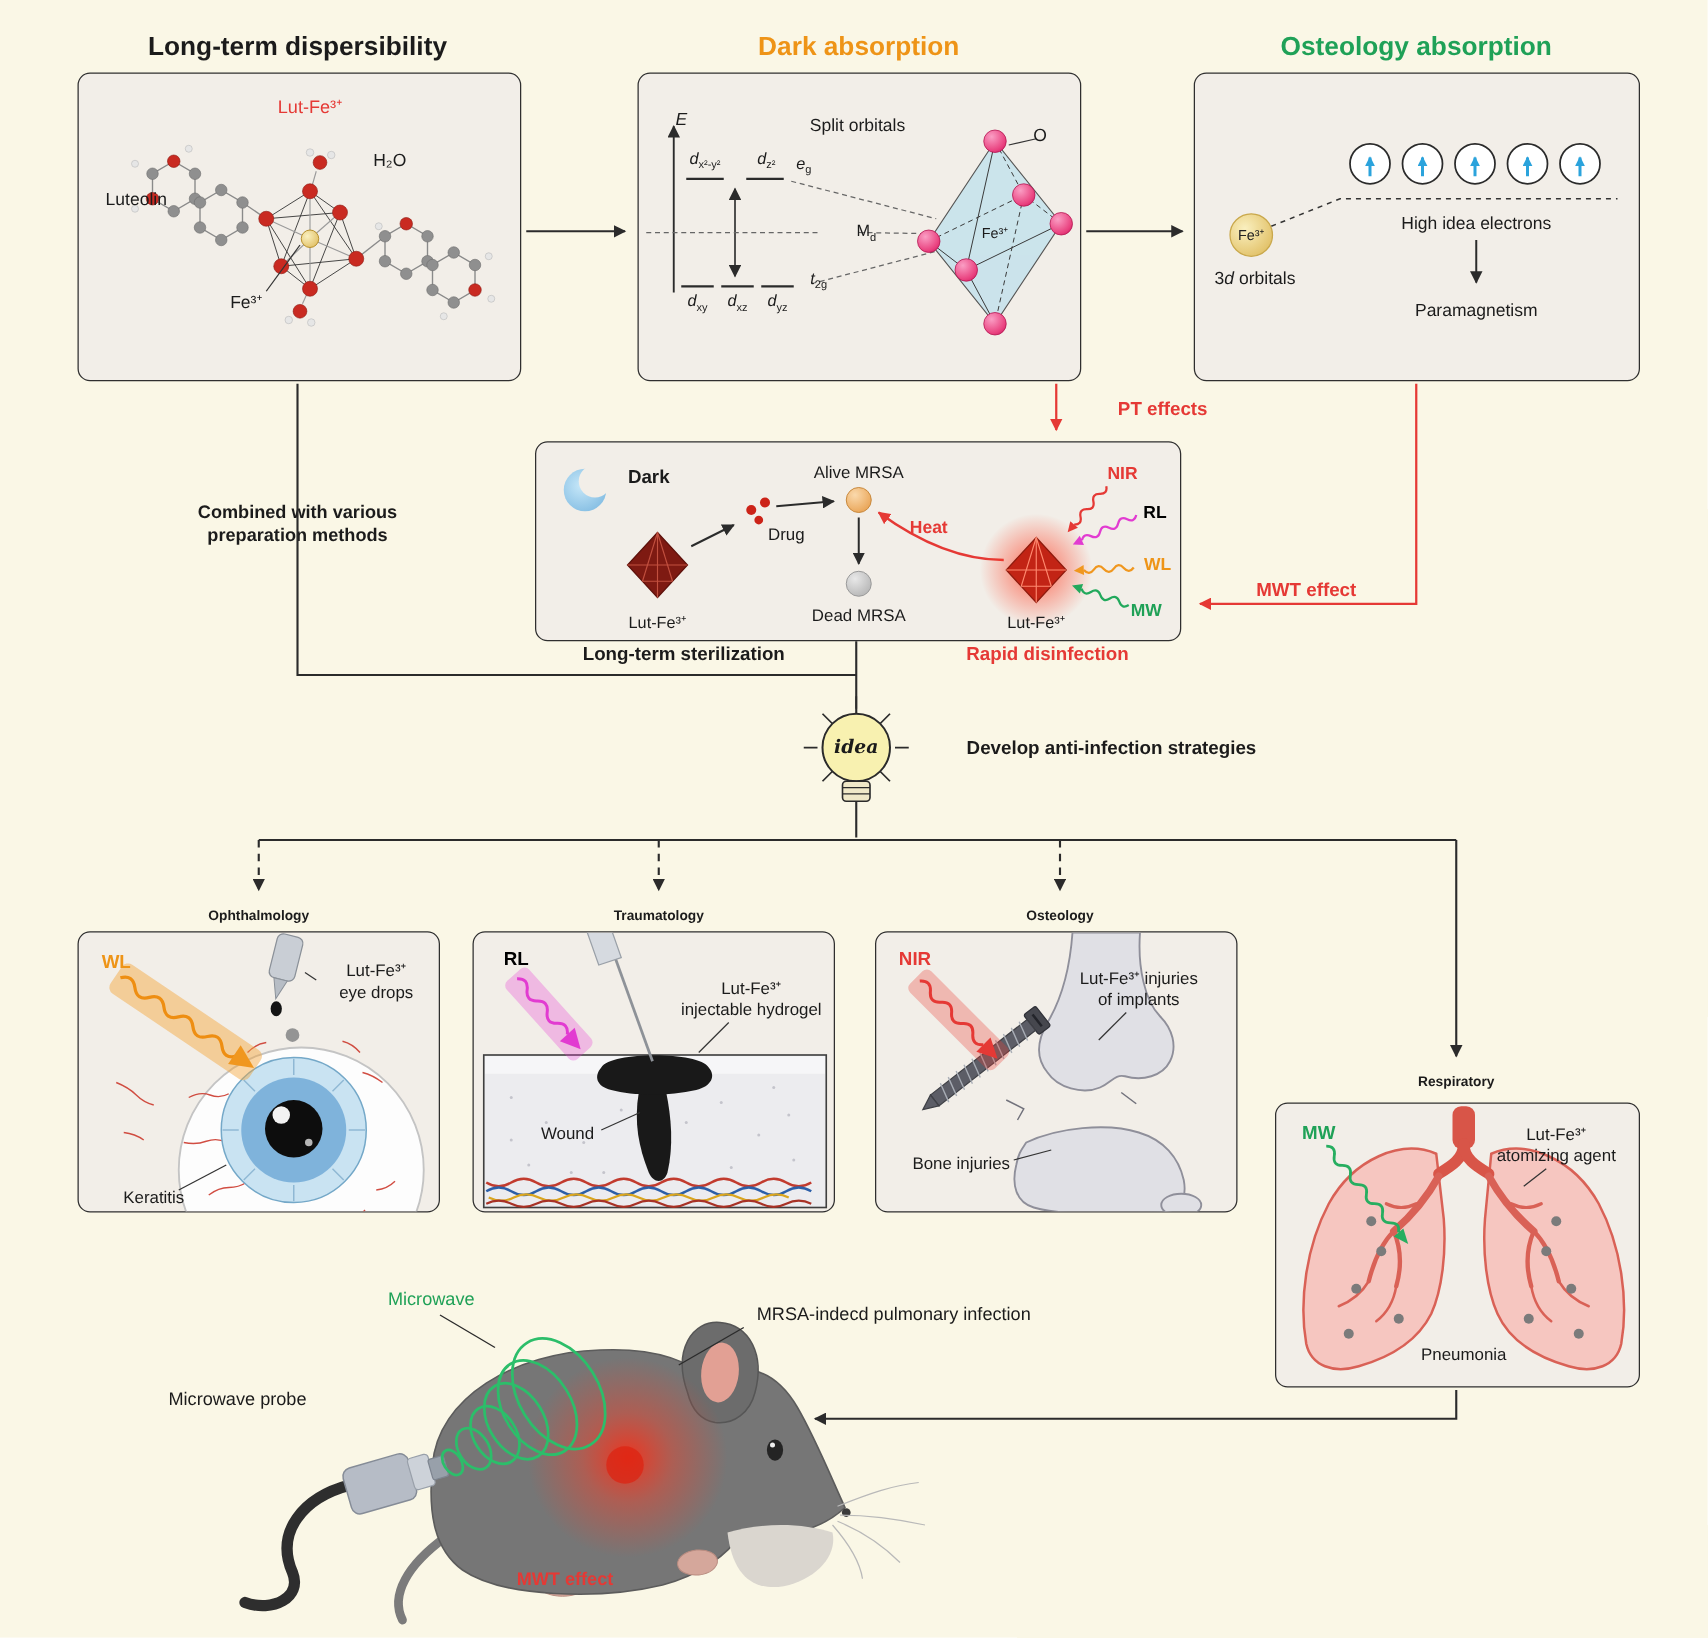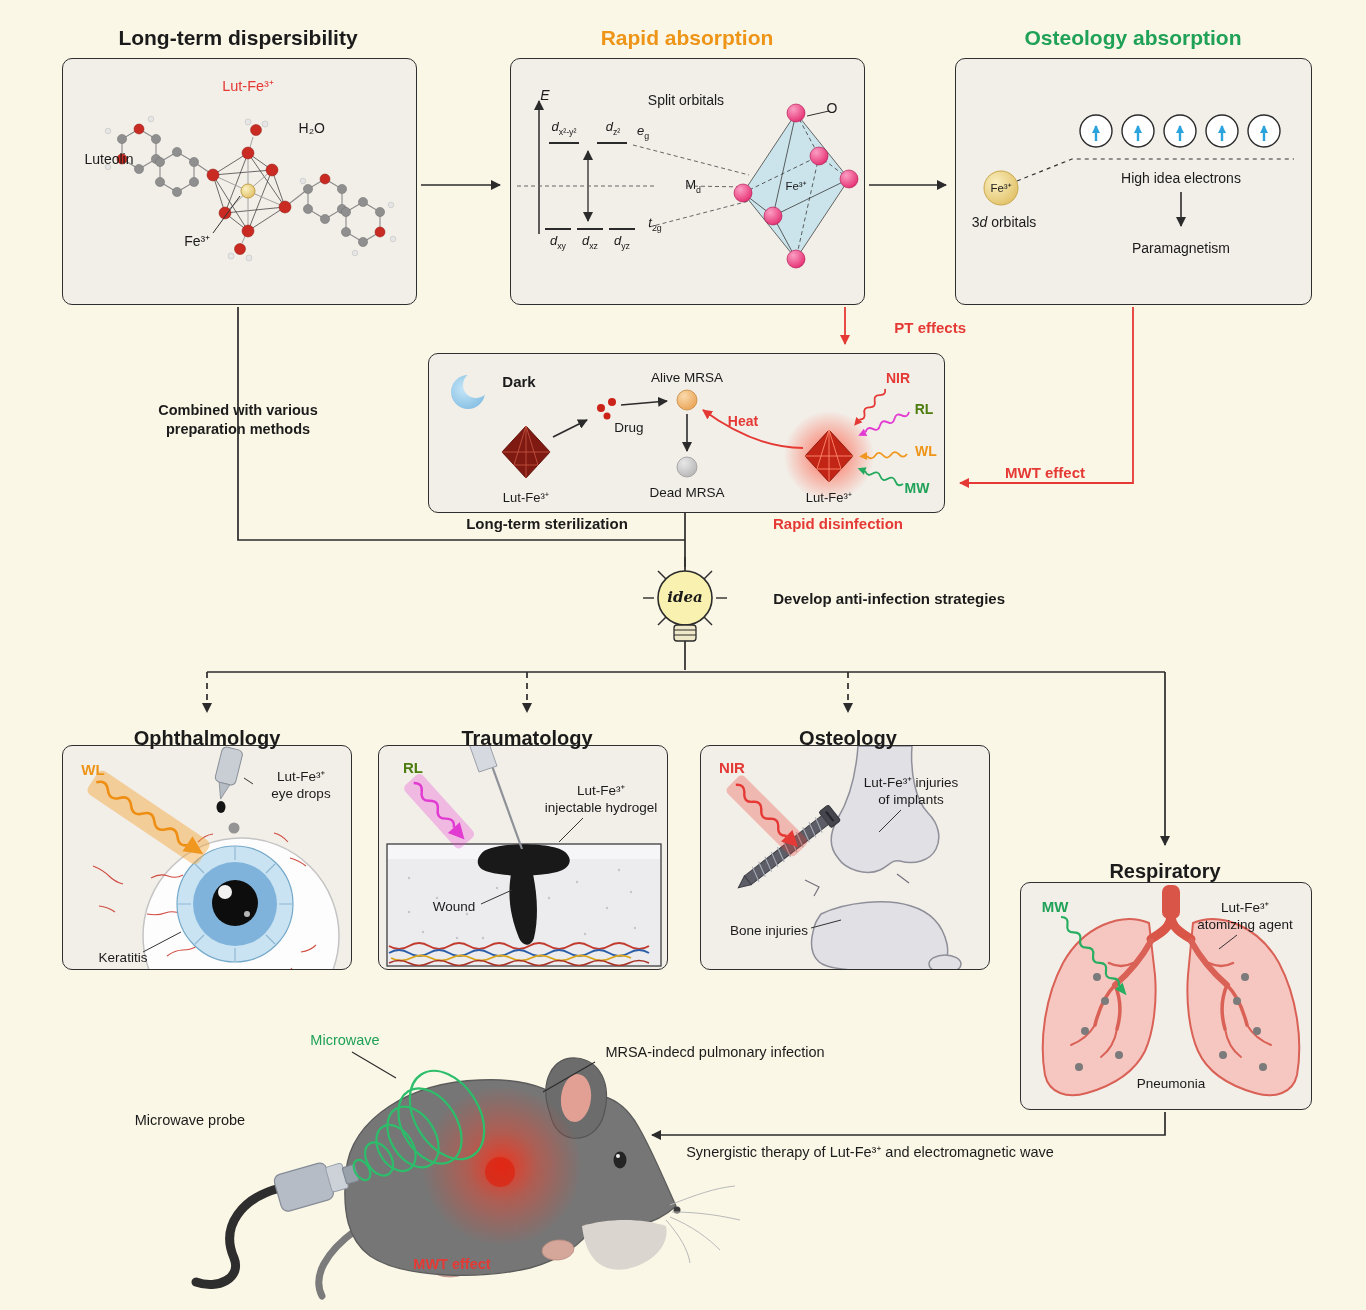--- a/index.html
+++ b/index.html
@@ -3,22 +3,22 @@
 <meta charset="utf-8">
 <style>
   *{box-sizing:border-box}
   body{margin:0;background:#fff}
   .page{position:relative;width:1366px;height:1310px;background:#FAF7E6;font-family:"Liberation Sans",sans-serif;color:#1b1b1b;overflow:hidden}
   .panel{position:absolute;background:#F2EEE8;border:1.6px solid #2F2F2F;border-radius:10px;overflow:hidden;z-index:2}
   .psvg{position:absolute;left:0;top:0}
   .lbl{position:absolute;text-align:center;font-size:13.5px;line-height:1.28;z-index:4}
   .ttl{position:absolute;text-align:center;font-size:21px;font-weight:700;z-index:4}
   .b{font-weight:700}
-  .red{color:#E53935}.orange{color:#EE9417}.green{color:#1FA157}.magenta{color:#4d7c0f}
-  .fs13{font-size:13px}.fs14{font-size:14px}.fs145{font-size:14.5px}.fs15{font-size:15px}.fs16{font-size:20px}
+  .red{color:#E53935}.orange{color:#EE9417}.green{color:#1FA157}.magenta{color:#000000}
+  .fs13{font-size:13px}.fs14{font-size:14px}.fs145{font-size:14.5px}.fs15{font-size:15px}.fs16{font-size:11px}
   .tl{text-align:right}
   .bg{background:#FAF7E6}
   sub{font-size:68%}
   .idea-txt{font-family:"DejaVu Serif",serif;font-style:italic;font-size:15px;font-weight:700}
   svg text{font-family:"Liberation Sans",sans-serif}
   #connectors{position:absolute;left:0;top:0;z-index:6;pointer-events:none}
   #mouse{position:absolute;z-index:1}
   #bulb{position:absolute;z-index:3}
 </style>
 </head>
@@ -60,21 +60,21 @@
           <stop offset="1" stop-color="#ADADAD"></stop>
         </radialGradient>
       <radialGradient id="g-moon" cx="0.4" cy="0.4" r="0.9">
           <stop offset="0" stop-color="#C6E7F8"></stop>
           <stop offset="1" stop-color="#6FB0DC"></stop>
         </radialGradient>
     </defs>
   </svg>
 
   <div class="ttl" style="left:88px;top:26px;width:300px">Long-term dispersibility</div>
-  <div class="ttl orange" style="left:537px;top:26px;width:300px">Rapid absorption</div>
+  <div class="ttl orange" style="left:537px;top:26px;width:300px">Dark absorption</div>
   <div class="ttl green" style="left:983px;top:26px;width:300px">Osteology absorption</div>
 
   <div class="panel" style="left:62px;top:58px;width:355px;height:247px">
     <svg class="psvg" width="355" height="247">
 
       <g stroke="#8a8a8a" stroke-width="1.1" fill="none">
         <polygon points="93,80 93,100 76,110 59,100 59,80 76,70"></polygon>
         <polygon points="131,103 131,123 114,133 97,123 97,103 114,93"></polygon>
         <line x1="131" y1="103" x2="150" y2="116"></line>
       </g>
@@ -610,21 +610,20 @@
       <ellipse cx="263" cy="117" rx="22" ry="33" transform="rotate(-32 263 117)"></ellipse>
       <ellipse cx="280" cy="106" rx="27" ry="41" transform="rotate(-32 280 106)"></ellipse>
       <ellipse cx="297" cy="95" rx="32" ry="48" transform="rotate(-32 297 95)"></ellipse>
     </g>
   </svg>
 
   <div class="lbl green fs145" style="left:285px;top:1031px;width:120px">Microwave</div>
   <div class="lbl fs145" style="left:110px;top:1111px;width:160px">Microwave probe</div>
   <div class="lbl fs145" style="left:560px;top:1043px;width:310px">MRSA-indecd pulmonary infection</div>
   <div class="lbl b red fs145" style="left:392px;top:1255px;width:120px">MWT effect</div>
-  <div class="lbl fs145" style="left:650px;top:1143px;width:440px">Synergistic therapy of Lut-Fe³⁺ and electromagnetic wave</div>
 
   <svg id="connectors" width="1366" height="1310">
     <g stroke="#2b2b2b" stroke-width="1.7" fill="none">
       <line x1="421" y1="185" x2="500" y2="185" marker-end="url(#ah-k)"></line>
       <line x1="869" y1="185" x2="946" y2="185" marker-end="url(#ah-k)"></line>
       <path d="M238,307 V540 H685"></path>
       <path d="M685,513 V571"></path>
       <path d="M685,641 V670"></path>
       <path d="M207,672 H1165"></path>
       <line x1="207" y1="672" x2="207" y2="712" stroke-dasharray="6,5" marker-end="url(#ah-k)"></line>

